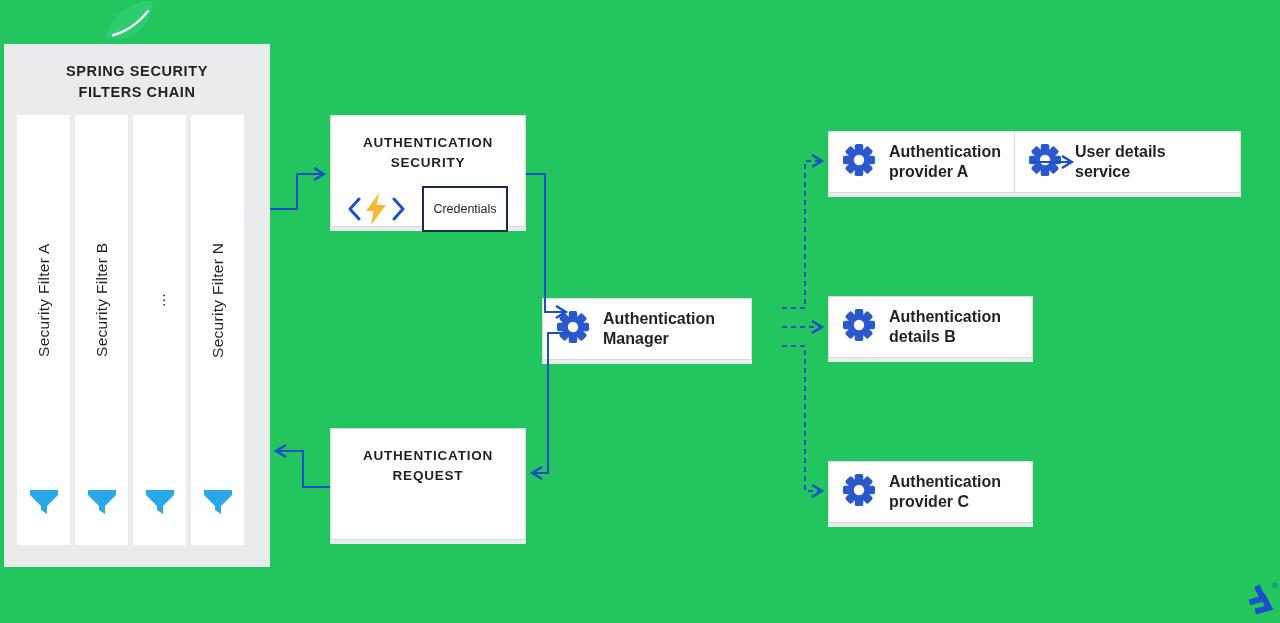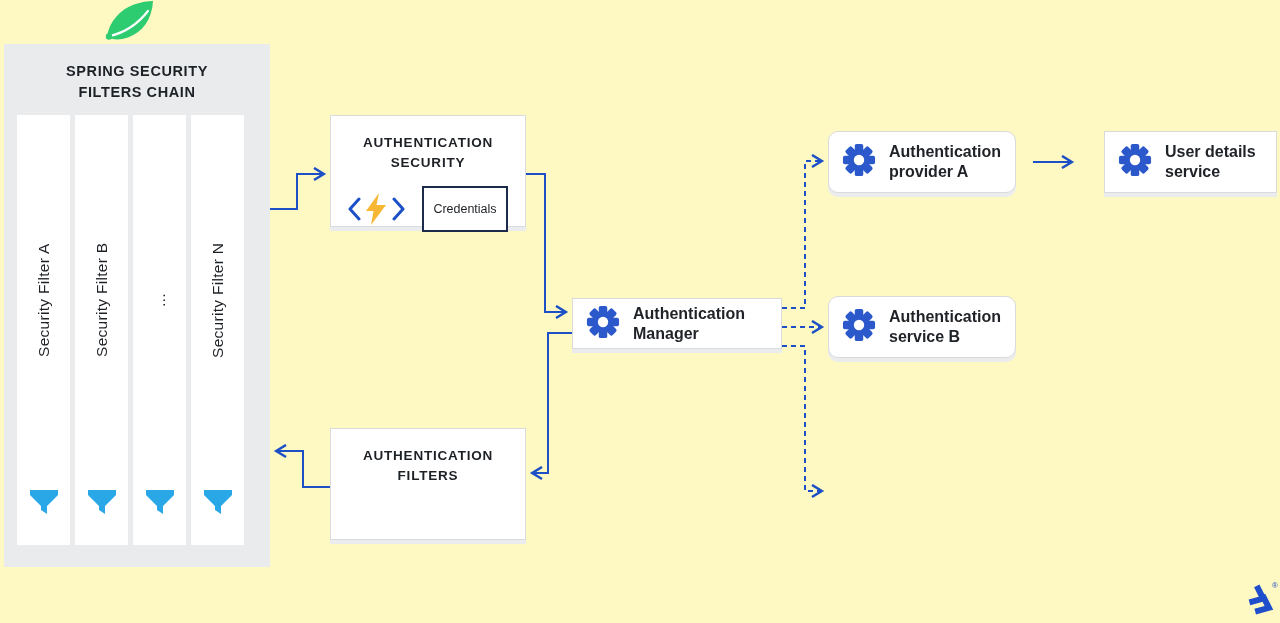--- a/index.html
+++ b/index.html
@@ -1,16 +1,16 @@
 <!DOCTYPE html>
 <html><head>
 <meta charset="utf-8">
 <style>
   html,body{margin:0;padding:0;background:#fff;}
-  #canvas{position:relative;width:1280px;height:623px;background:#fef9c3;overflow:hidden;
+  #canvas{position:relative;width:1280px;height:623px;background:#22c55e;overflow:hidden;
           font-family:"Liberation Sans",sans-serif;color:#1d2125;}
 
   
   .panel{position:absolute;left:4px;top:44px;width:266px;height:523px;background:#eaebed;}
   .panel-title{position:absolute;top:17px;left:0;right:0;text-align:center;
                font-size:14.5px;font-weight:700;letter-spacing:.6px;line-height:1.45;color:#1d2125;
                white-space:pre-line;}
   .filter-col{position:absolute;top:71px;width:53px;height:430px;background:#ffffff;}
   .fc1{left:13px}.fc2{left:71px}.fc3{left:129px}.fc4{left:187px}
   .filter-label{position:absolute;inset:0 0 60px 0;display:flex;align-items:center;justify-content:center;
@@ -23,24 +23,24 @@
   .req{left:330px;top:115px;width:196px;height:112px;}
   .resp{left:330px;top:428px;width:196px;height:112px;}
   .box-title{text-align:center;margin-top:17px;font-size:13.5px;font-weight:700;
              letter-spacing:.8px;line-height:1.5;color:#1d2125;}
   .box-row{display:flex;align-items:center;justify-content:space-between;padding:0 17px;margin-top:12px;}
   .code-bolt{display:flex;align-items:center;gap:5px;line-height:0;}
   .chip{border:2px solid #1c2b4a;background:#fff;width:86px;padding:14px 0;text-align:center;
         font-size:12.5px;color:#1d2125;box-sizing:border-box;}
 
   .iconbox{display:flex;align-items:center;gap:13px;padding-left:13px;}
-  .mgr{left:572px;top:298px;width:210px;height:51px;}
-  .prov{left:828px;width:188px;height:62px;border-radius:10px;}
+  .mgr{left:542px;top:298px;width:210px;height:62px;}
+  .prov{left:828px;width:205px;height:62px;}
   .pa{top:131px}.pb{top:296px}.pc{top:461px}
-  .uds{left:1104px;top:131px;width:173px;height:62px;}
+  .uds{left:1014px;top:131px;width:227px;height:62px;}
   .box-label{font-size:16px;font-weight:600;line-height:1.22;color:#1f2226;width:124px;}
   .uds .box-label{width:104px;}
 
   
   #wires{position:absolute;left:0;top:0;width:1280px;height:623px;pointer-events:none;}
 
   
   .leaf{position:absolute;left:103px;top:0;line-height:0;}
   .toptal{position:absolute;left:1245px;top:583px;line-height:0;}
   .reg{position:absolute;left:1272px;top:581px;font-size:8px;color:#1f4ecc;font-family:"Liberation Sans",sans-serif;}
@@ -113,21 +113,21 @@
             <path d="M2,3 L11,13 L2,23" stroke="#1d50c6" stroke-width="3" fill="none" stroke-linecap="round" stroke-linejoin="round"></path>
           </svg>
       </span>
       <span class="chip">Credentials</span>
     </div>
   </div>
 
   <div class="box resp">
     <div class="box-title">
       <div>AUTHENTICATION</div>
-      <div>FILTERS</div>
+      <div>REQUEST</div>
     </div>
   </div>
 
   <div class="box iconbox mgr">
     <span>
       <svg width="34" height="34" viewBox="0 0 36 36">
         <g fill="#2b58ca">
           <rect x="13.5" y="1" width="9" height="34" rx="2"></rect>
           <rect x="13.5" y="1" width="9" height="34" rx="2" transform="rotate(45 18 18)"></rect>
           <rect x="13.5" y="1" width="9" height="34" rx="2" transform="rotate(90 18 18)"></rect>
@@ -162,23 +162,38 @@
         <g fill="#2b58ca">
           <rect x="13.5" y="1" width="9" height="34" rx="2"></rect>
           <rect x="13.5" y="1" width="9" height="34" rx="2" transform="rotate(45 18 18)"></rect>
           <rect x="13.5" y="1" width="9" height="34" rx="2" transform="rotate(90 18 18)"></rect>
           <rect x="13.5" y="1" width="9" height="34" rx="2" transform="rotate(135 18 18)"></rect>
           <circle cx="18" cy="18" r="11"></circle>
         </g>
         <circle cx="18" cy="18" r="5.5" fill="#ffffff"></circle>
       </svg>
     </span>
-    <span class="box-label">Authentication service B</span>
-  </div>
-
+    <span class="box-label">Authentication details B</span>
+  </div>
+
+  <div class="box iconbox prov pc">
+    <span>
+      <svg width="34" height="34" viewBox="0 0 36 36">
+        <g fill="#2b58ca">
+          <rect x="13.5" y="1" width="9" height="34" rx="2"></rect>
+          <rect x="13.5" y="1" width="9" height="34" rx="2" transform="rotate(45 18 18)"></rect>
+          <rect x="13.5" y="1" width="9" height="34" rx="2" transform="rotate(90 18 18)"></rect>
+          <rect x="13.5" y="1" width="9" height="34" rx="2" transform="rotate(135 18 18)"></rect>
+          <circle cx="18" cy="18" r="11"></circle>
+        </g>
+        <circle cx="18" cy="18" r="5.5" fill="#ffffff"></circle>
+      </svg>
+    </span>
+    <span class="box-label">Authentication provider C</span>
+  </div>
 
   <div class="box iconbox uds">
     <span>
       <svg width="34" height="34" viewBox="0 0 36 36">
         <g fill="#2b58ca">
           <rect x="13.5" y="1" width="9" height="34" rx="2"></rect>
           <rect x="13.5" y="1" width="9" height="34" rx="2" transform="rotate(45 18 18)"></rect>
           <rect x="13.5" y="1" width="9" height="34" rx="2" transform="rotate(90 18 18)"></rect>
           <rect x="13.5" y="1" width="9" height="34" rx="2" transform="rotate(135 18 18)"></rect>
           <circle cx="18" cy="18" r="11"></circle>

